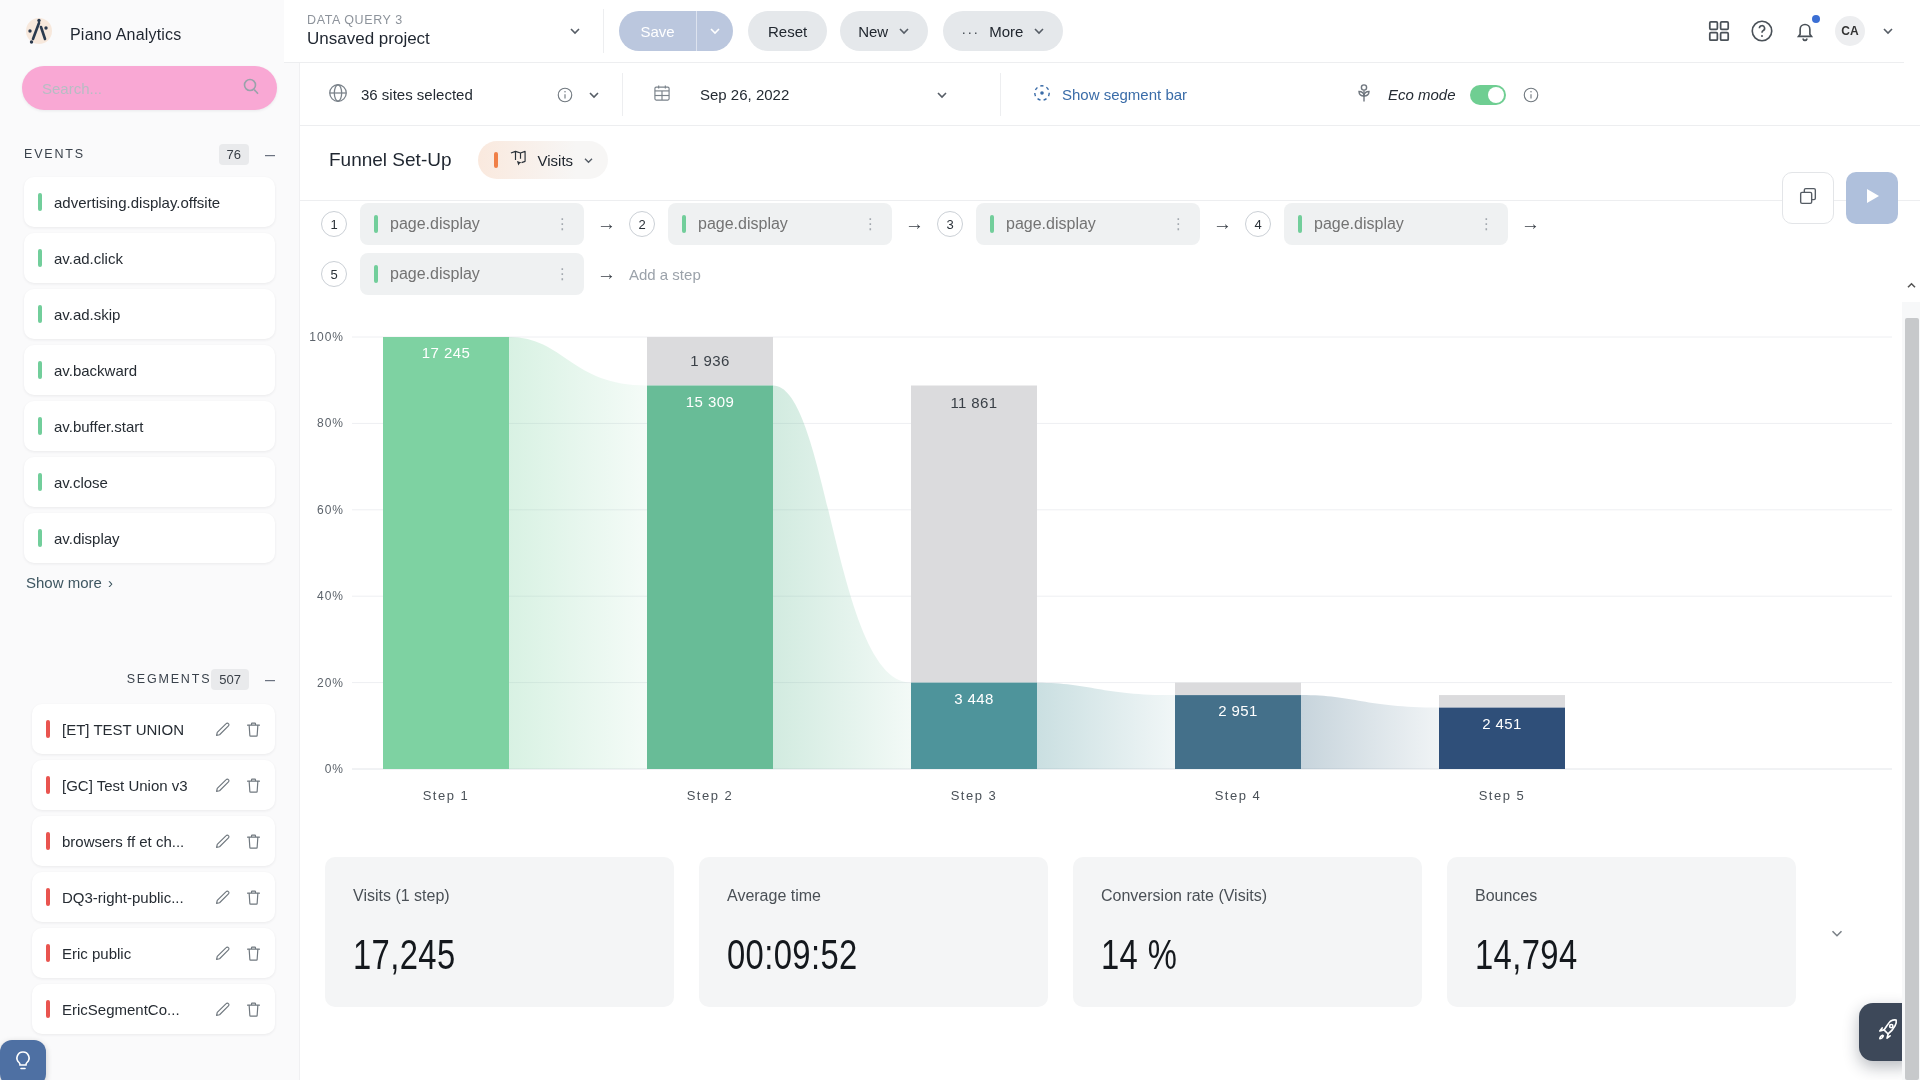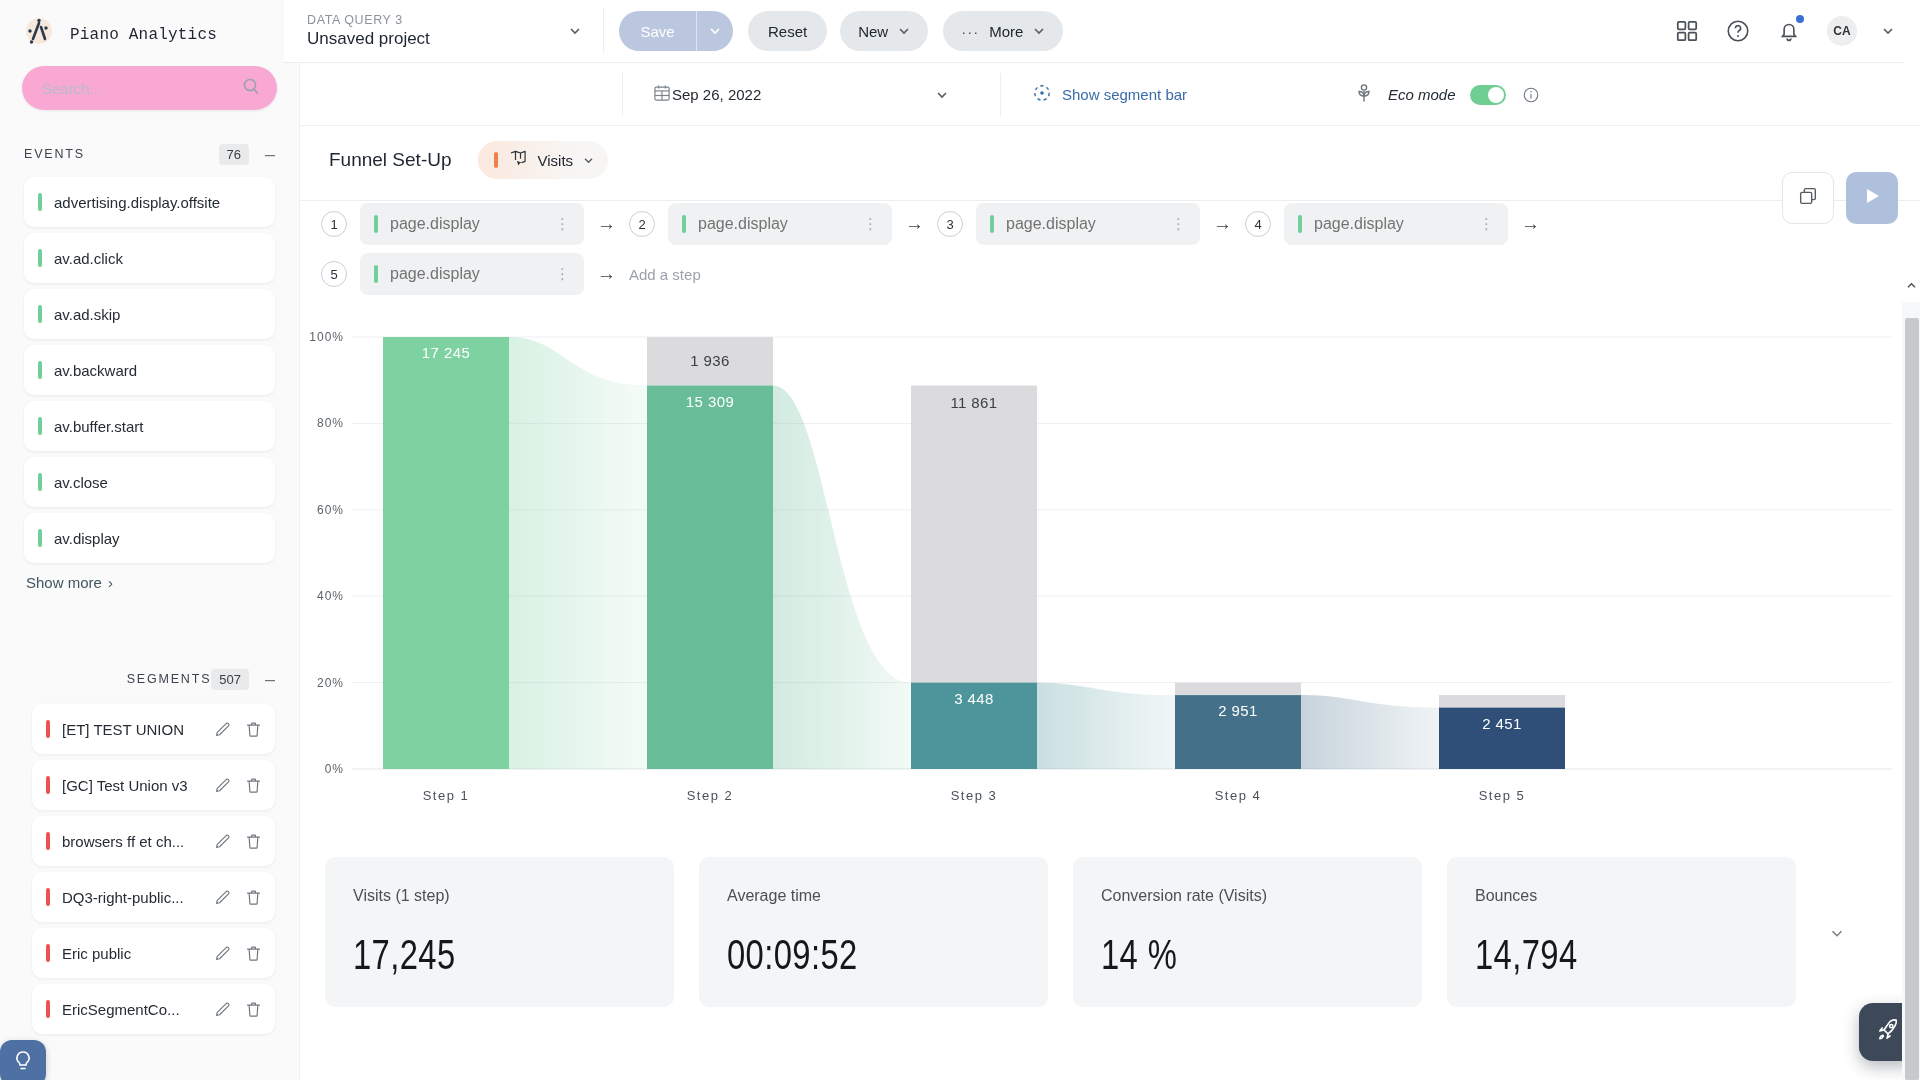--- a/index.html
+++ b/index.html
@@ -4,21 +4,21 @@
 <style>
   * { box-sizing: border-box; margin: 0; padding: 0; }
   html,body { width:1920px; height:1080px; overflow:hidden; background:#fff;
     font-family:"Liberation Sans","DejaVu Sans",sans-serif; color:#242B33; }
   .app { position:relative; width:1920px; height:1080px; }
 
   
   .sidebar { position:absolute; left:0; top:0; width:300px; height:1080px;
     background:#FAFAFB; border-right:1px solid #F0F0F2; }
   .logo-row { display:flex; align-items:center; gap:12px; padding:13px 0 0 20px; height:56px; }
-  .logo-name { font-size:16px; color:#1F2630; letter-spacing:.2px;font-family:Liberation Mono, monospace; }
+  .logo-name { font-size:16px; color:#1F2630; letter-spacing:.2px; }
   .search-pill { display:flex; align-items:center; margin:10px 22px 0; height:44px;
     background:#f9a8d4; border-radius:22px; padding:0 16px 0 20px;
     box-shadow:0 1px 3px rgba(25,35,45,.08); }
   .search-pill input { border:none; outline:none; flex:1; font-size:15px;
     font-family:inherit; color:#333; background:transparent; }
   .search-pill input::placeholder { color:#B7BDC4; }
   .sec-head { display:flex; align-items:center; margin:0 24px; height:24px; }
   .sec-head.events { margin-top:32px; }
   .sec-head.segments { margin-top:76px;text-align:right; }
   .sec-title { font-size:12.5px; letter-spacing:1.8px; color:#3A424C; font-weight:500; flex:1; }
@@ -56,37 +56,37 @@
     cursor:pointer; flex:none; }
   .save-btn { height:40px; width:114px; border-radius:20px; background:#BBC7DE;
     display:flex; align-items:center; color:#fff; font-size:15px; cursor:pointer;
     margin-right:15px; flex:none; }
   .save-btn .lbl { flex:1; text-align:center; }
   .save-sep { width:1px; height:40px; background:rgba(255,255,255,.5); }
   .save-btn .chev { width:36px; justify-content:center; }
   .btn.reset { margin-right:13px; padding:0 20px; }
   .btn.new { margin-right:15px; }
   .ellipsis-glyph { color:#4A5158; letter-spacing:1px; font-size:15px; }
-  .top-icons { margin-left:auto; display:flex; align-items:center; gap:25px;justify-content:center; }
+  .top-icons { margin-left:auto; display:flex; align-items:center; gap:17px;justify-content:center; }
   .icon-btn { display:flex; align-items:center; cursor:pointer; position:relative; }
   .bell-dot { position:absolute; right:-2px; top:-3px; width:8px; height:8px;
     border-radius:50%; background:#3B6FD4; }
   .avatar { width:30px; height:30px; border-radius:50%; background:#EDEEF0;
     display:flex; align-items:center; justify-content:center; font-size:12px;
     font-weight:bold; color:#333; cursor:pointer; }
 
   
   .filterbar { position:absolute; left:300px; top:63px; width:1620px; height:63px;
     background:#fff; border-bottom:1px solid #EDEEF0; }
   .fgroup { position:absolute; top:0; height:63px; display:flex; align-items:center; }
   .fg-sites { left:27px; width:273px; }
   .fg-sites .txt { margin-left:12px; font-size:15px; flex:1; }
   .fdiv { position:absolute; top:10px; width:1px; height:43px; background:#EDEEF0; }
   .fg-date { left:352px; width:296px; }
-  .fg-date .txt { margin-left:0; font-size:15px; flex:1; }
+  .fg-date .txt { margin-left:28px; font-size:15px; flex:1; }
   .fg-seg { left:732px; gap:10px; cursor:pointer; }
   .fg-seg .txt { font-size:15px; color:#3A6CA8; }
   .fg-eco { left:1052px;font-style:italic; }
   .fg-eco .txt { margin-left:12px; font-size:15px; }
   .toggle { margin-left:14px; width:36px; height:20px; border-radius:10px;
     background:#6FCE92; position:relative; cursor:pointer; }
   .toggle .knob { position:absolute; right:2px; top:2px; width:16px; height:16px;
     border-radius:50%; background:#fff; }
   .fg-eco .row-icon { margin-left:16px; }
 
@@ -395,20 +395,42 @@
       <span class="avatar">CA</span>
       <span class="icon-btn">
         <svg width="12" height="8" viewBox="0 0 12 8" fill="none" stroke="#565D66" stroke-width="1.6">
             <path d="M2 2l4 4 4-4"></path>
           </svg>
       </span>
     </div>
   </header>
 
   <div class="filterbar">
+    <div class="fgroup fg-sites">
+      <span>
+        <svg width="22" height="22" viewBox="0 0 24 24" fill="none" stroke="#7A828A" stroke-width="1.4">
+            <circle cx="12" cy="12" r="9"></circle>
+            <ellipse cx="12" cy="12" rx="4" ry="9"></ellipse>
+            <line x1="3" y1="12" x2="21" y2="12"></line>
+          </svg>
+      </span>
+      <span class="txt">36 sites selected</span>
+      <span class="row-icon">
+        <svg width="18" height="18" viewBox="0 0 24 24" fill="none" stroke="#70787F" stroke-width="1.5">
+            <circle cx="12" cy="12" r="9"></circle>
+            <line x1="12" y1="11" x2="12" y2="16.5"></line>
+            <circle cx="12" cy="7.8" r="1" fill="#70787F" stroke="none"></circle>
+          </svg>
+      </span>
+      <span class="row-icon" style="margin-left:14px">
+        <svg width="12" height="8" viewBox="0 0 12 8" fill="none" stroke="#565D66" stroke-width="1.6">
+            <path d="M2 2l4 4 4-4"></path>
+          </svg>
+      </span>
+    </div>
     <span class="fdiv" style="left:322px"></span>
 
     <div class="fgroup fg-date">
       <span>
         <svg width="20" height="20" viewBox="0 0 24 24" fill="none" stroke="#7A828A" stroke-width="1.4">
             <rect x="3.5" y="5" width="17" height="15.5" rx="1.5"></rect>
             <line x1="3.5" y1="9.5" x2="20.5" y2="9.5"></line>
             <line x1="8" y1="3" x2="8" y2="6.5"></line>
             <line x1="16" y1="3" x2="16" y2="6.5"></line>
             <line x1="12" y1="9.5" x2="12" y2="20.5"></line>

